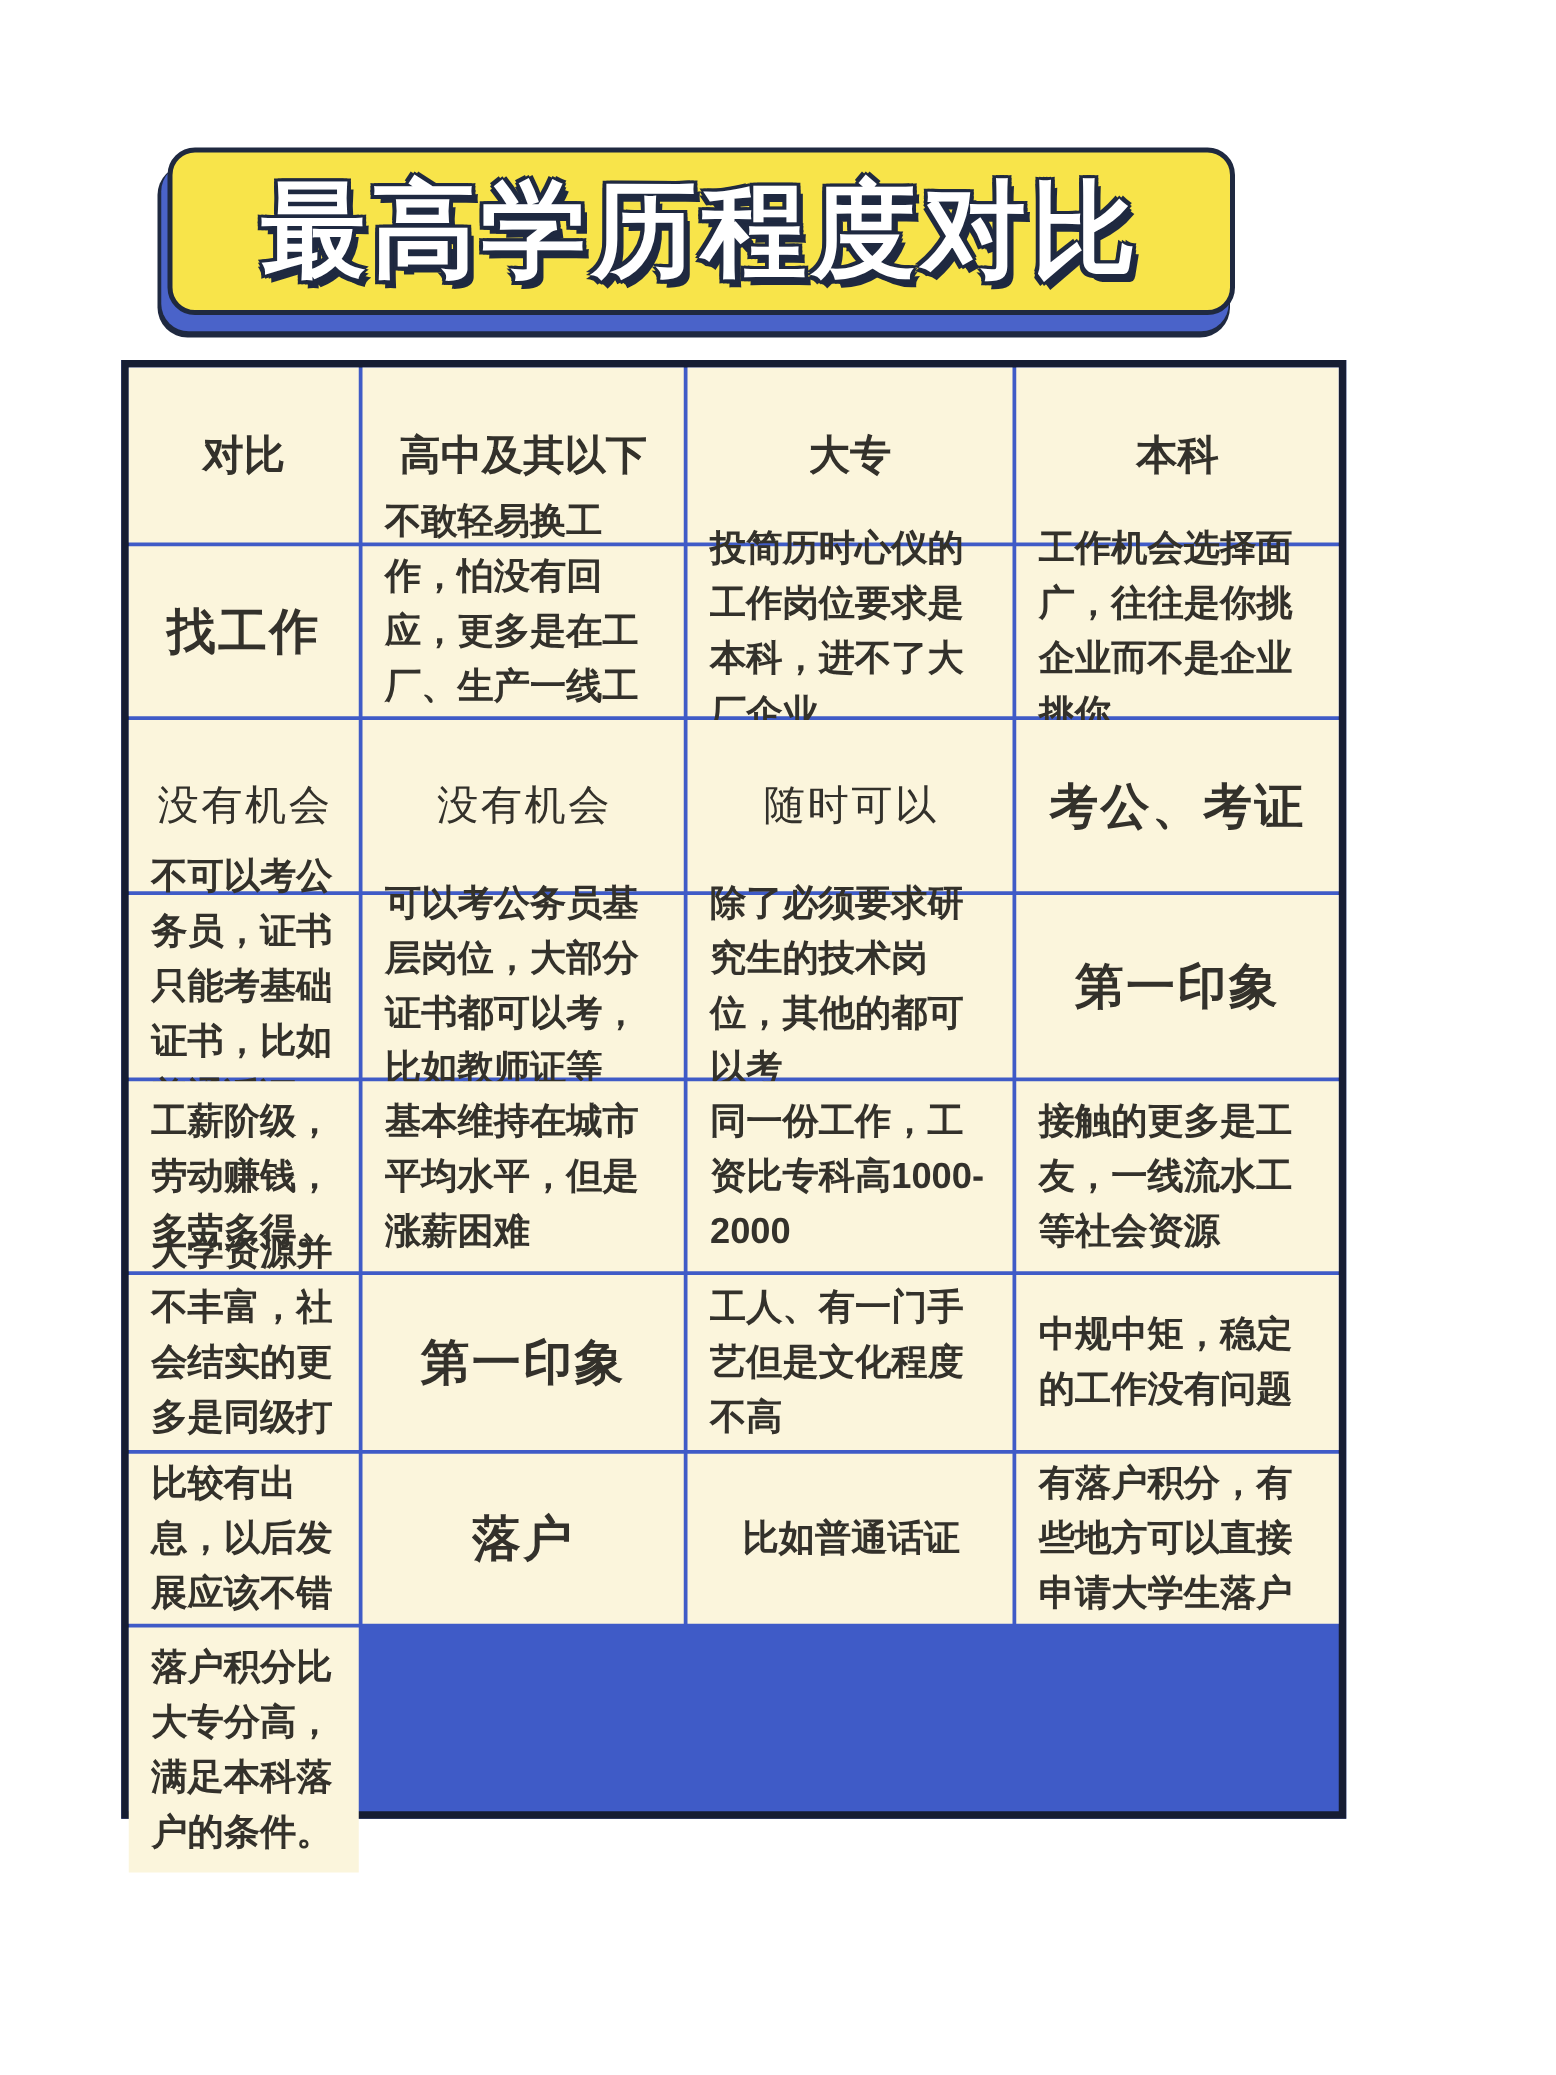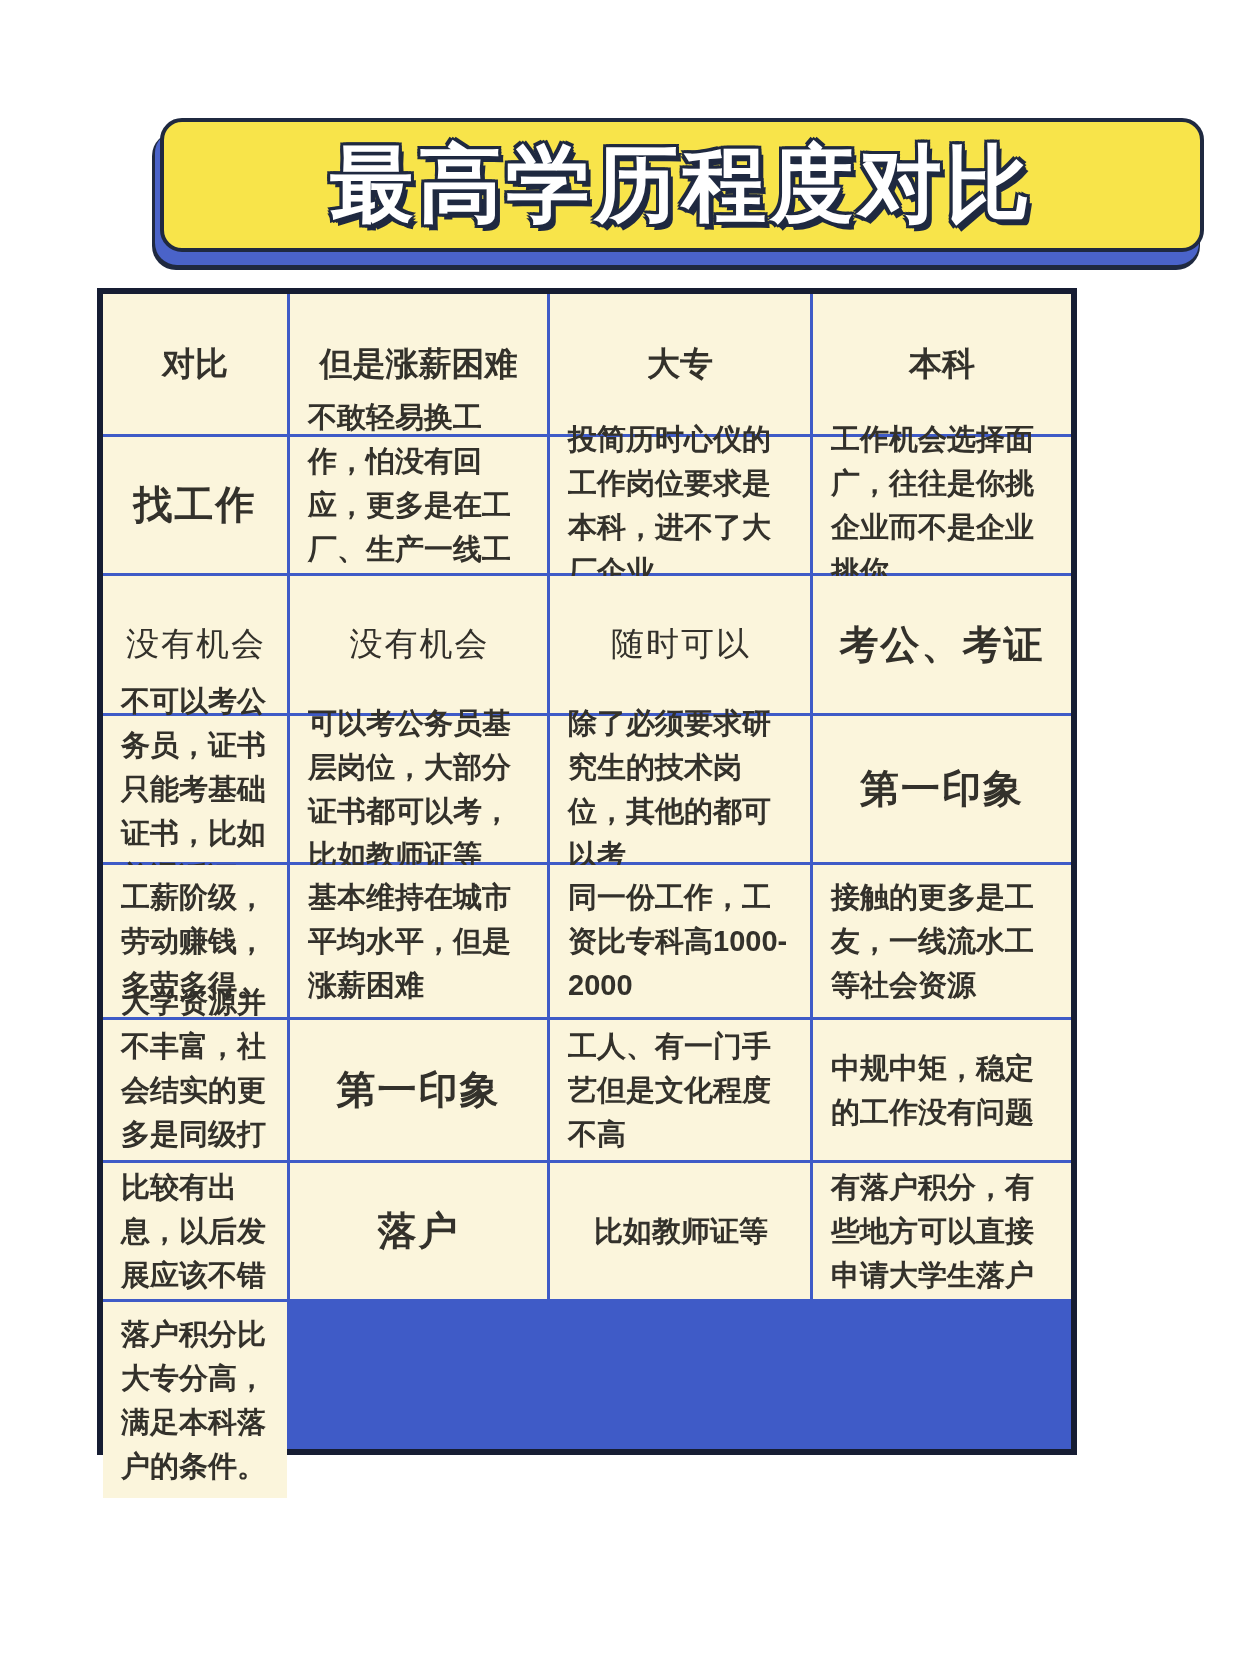--- a/index.html
+++ b/index.html
@@ -12,23 +12,23 @@
     position: relative;
     width: 1245px;
     height: 1660px;
     background: #ffffff;
     overflow: hidden;
   }
 
   
   .banner {
     position: absolute;
-    left: 160px;
+    left: 134px;
     top: 118px;
-    width: 1044px;
+    width: 854px;
     height: 134px;
     background: #F8E44A;
     border: 4px solid #1F2940;
     border-radius: 22px;
     box-shadow: -5px 13px 0 0 #4A63C9, -6px 16px 0 2px #1F2940;
     display: flex;
     align-items: center;
     justify-content: center;
     box-sizing: border-box;
   }
@@ -103,21 +103,21 @@
 
 <div class="page">
 
   <div class="banner">
     <div class="banner-title">最高学历程度对比</div>
   </div>
 
   <div class="cmp-table">
 
     <div class="cell head">对比</div>
-    <div class="cell head">但是涨薪困难</div>
+    <div class="cell head">高中及其以下</div>
     <div class="cell head">大专</div>
     <div class="cell head">本科</div>
 
     <div class="cell label">找工作</div>
     <div class="cell body">不敢轻易换工作，怕没有回应，更多是在工厂、生产一线工作</div>
     <div class="cell body">投简历时心仪的工作岗位要求是本科，进不了大厂企业</div>
     <div class="cell body">工作机会选择面广，往往是你挑企业而不是企业挑你</div>
 
     <div class="cell body center big">没有机会</div>
     <div class="cell body center big">没有机会</div>
@@ -135,18 +135,18 @@
 
     <div class="cell body">接触的更多是工友，一线流水工等社会资源</div>
     <div class="cell body">大学资源并不丰富，社会结实的更多是同级打工人。</div>
 
     <div class="cell label">第一印象</div>
     <div class="cell body">工人、有一门手艺但是文化程度不高</div>
     <div class="cell body">中规中矩，稳定的工作没有问题</div>
     <div class="cell body">比较有出息，以后发展应该不错</div>
 
     <div class="cell label">落户</div>
-    <div class="cell body center">比如教师证等</div>
+    <div class="cell body center">比如普通话证</div>
     <div class="cell body">有落户积分，有些地方可以直接申请大学生落户</div>
     <div class="cell body">落户积分比大专分高，满足本科落户的条件。</div>
 
   </div>
 </div>
 
 </body></html>

